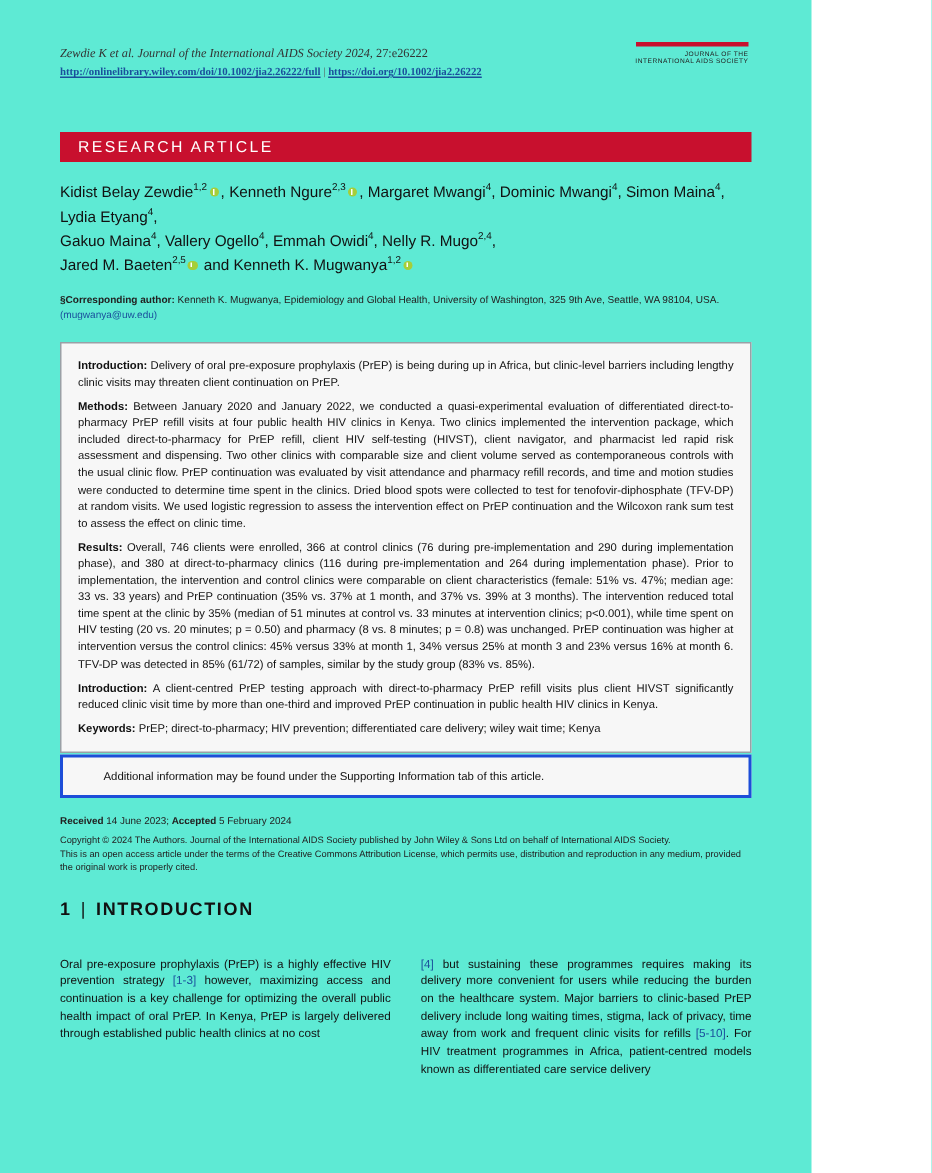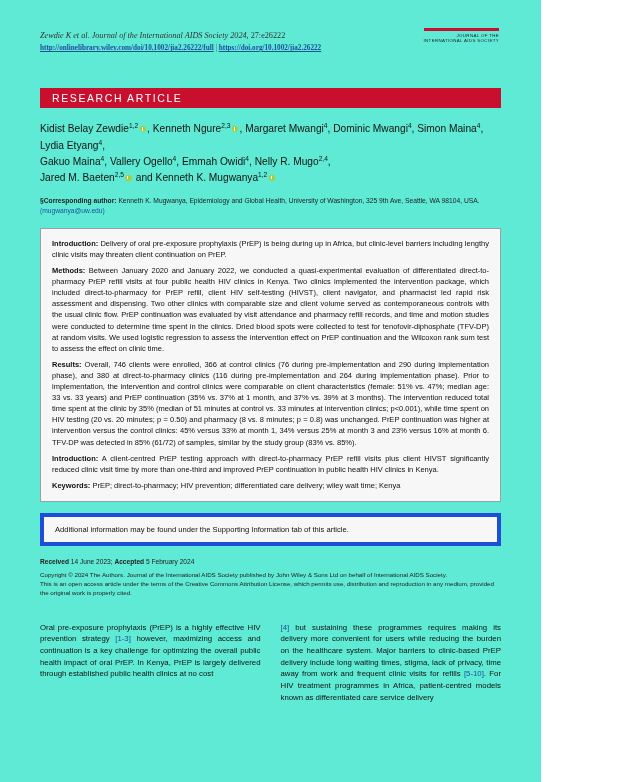--- a/index.html
+++ b/index.html
@@ -153,24 +153,24 @@
     line-height: 1.48;
     text-align: justify;
     color: #111;
   }
   .abstract p:last-child { margin-bottom: 0; }
   .abstract .lead { font-weight: bold; }
   .kw { margin-top: 7px; }
 
   
   .support {
-    margin-top: 11px;
-    border: 4px solid #1d4ed8;
+    margin-top: 1px;
+    border: 2px solid #1d4ed8;
     background: #f7f7f7;
-    padding: 8px 11px;
+    padding: 8px 27px;
     font-size: 7.6px;
     color: #111;
   }
 
   
   .received {
     margin-top: 11px;
     font-size: 6.6px;
     line-height: 1.5;
     color: #222;
@@ -250,20 +250,23 @@
   <div class="support">Additional information may be found under the Supporting Information tab of this article.</div>
 
   <div class="received">
     <span class="b">Received</span><span> 14 June 2023; </span><span class="b">Accepted</span><span> 5 February 2024</span>
   </div>
   <div class="copyright">
     <span class="b">Copyright</span><span> © 2024 The Authors. Journal of the International AIDS Society published by John Wiley &amp; Sons Ltd on behalf of International AIDS Society.</span><br>
     <span>This is an open access article under the terms of the Creative Commons Attribution License, which permits use, distribution and reproduction in any medium, provided the original work is properly cited.</span>
   </div>
 
+  <div class="sec-head">
+    <span class="num">1</span><span class="bar">|</span><span>INTRODUCTION</span>
+  </div>
 
   <div class="cols">
     <div class="col">
       <span>Oral pre-exposure prophylaxis (PrEP) is a highly effective HIV prevention strategy </span><span class="ref">[1-3]</span><span> however, maximizing access and continuation is a key challenge for optimizing the overall public health impact of oral PrEP. In Kenya, PrEP is largely delivered through established public health clinics at no cost</span>
     </div>
     <div class="col">
       <span class="ref">[4]</span><span> but sustaining these programmes requires making its delivery more convenient for users while reducing the burden on the healthcare system. Major barriers to clinic-based PrEP delivery include long waiting times, stigma, lack of privacy, time away from work and frequent clinic visits for refills </span><span class="ref">[5-10]</span><span>. For HIV treatment programmes in Africa, patient-centred models known as differentiated care service delivery</span>
     </div>
   </div>
 

